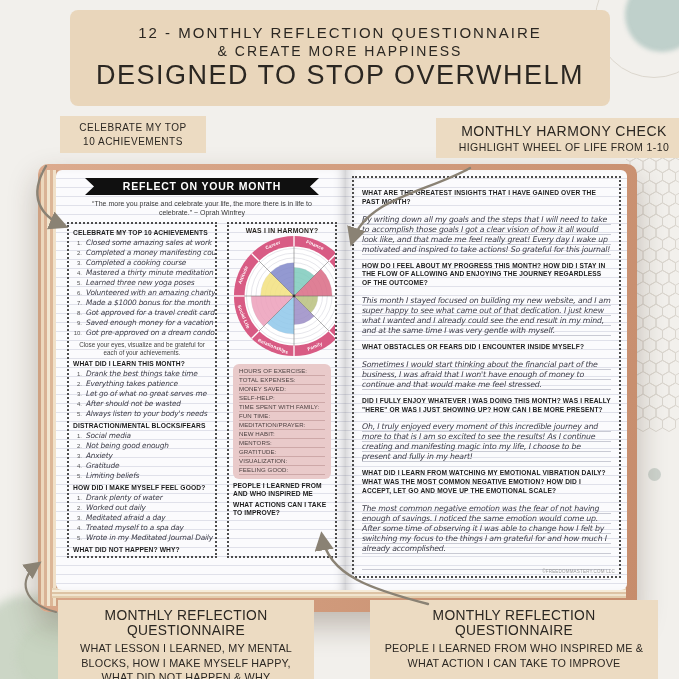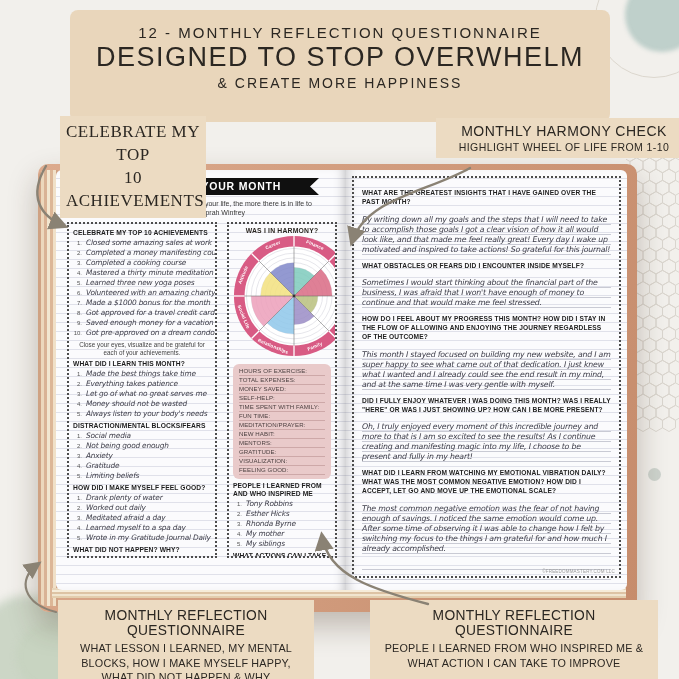--- a/index.html
+++ b/index.html
@@ -7,29 +7,29 @@
          font-family:"Liberation Sans",sans-serif;color:#2b2722;}
   
   .deco{position:absolute;border-radius:50%;pointer-events:none;}
   .deco-teal{right:-20px;top:-22px;width:74px;height:74px;background:rgba(140,176,170,.5);filter:blur(2px);}
   .deco-ring{right:-34px;top:-40px;width:116px;height:116px;border:1px solid #dcd7ce;background:transparent;}
   .deco-green1{left:-24px;bottom:-20px;width:104px;height:104px;background:rgba(158,182,152,.45);filter:blur(5px);}
   .deco-green2{left:16px;bottom:-10px;width:66px;height:66px;background:rgba(196,210,188,.5);filter:blur(3px);}
   .deco-dot{left:648px;top:468px;width:13px;height:13px;background:rgba(150,168,160,.4);}
   #honeycomb{position:absolute;left:626px;top:150px;opacity:.8;}
   
-  .header-band{position:absolute;left:70px;top:10px;width:540px;height:112px;background:#e9d6bb;border-radius:8px;}
+  .header-band{position:absolute;left:70px;top:10px;width:540px;height:96px;background:#e9d6bb;border-radius:8px;}
   .header-band .hl{display:block;text-align:center;}
   .hl1{margin-top:14px;font-size:15px;letter-spacing:2px;}
   .hl2{font-size:27px;letter-spacing:1.5px;margin-top:1px;}
   .hl3{font-size:14px;letter-spacing:2px;margin-top:2px;}
   
   .callout{position:absolute;background:#ecdbc2;text-align:center;z-index:4;padding:5px 6px;}
   .co-tl{left:60px;top:116px;width:134px;}
-  .co-tl .t{font-size:17px;letter-spacing:.5px;line-height:1.35;font-family:Liberation Serif, serif;}
+  .co-tl .t{font-size:10px;letter-spacing:.5px;line-height:1.35;}
   .co-tr{left:436px;top:118px;width:244px;}
   .co-tr .t{font-size:14px;letter-spacing:.5px;}
   .co-tr .s{font-size:10.5px;letter-spacing:.4px;margin-top:2px;}
   .co-bl{left:58px;top:600px;width:244px;}
   .co-br{left:370px;top:600px;width:276px;}
   .co-b .t{font-size:13.8px;letter-spacing:.3px;margin-top:3px;}
   .co-b .s{font-size:10.8px;letter-spacing:.2px;line-height:1.35;margin:3px 0 4px;}
   
   .cover{position:absolute;left:38px;top:164px;width:599px;height:448px;border-radius:10px;
          background:linear-gradient(105deg,#dcab8e,#c68c6c);box-shadow:0 14px 30px rgba(60,40,20,.28);}
@@ -182,22 +182,22 @@
       <polygon points="43.0,259.0 43.0,266.5 36.5,270.3 30.0,266.5 30.0,259.0 36.5,255.3" fill="none" stroke="#d4cfc7" stroke-width="1"></polygon>
       <polygon points="56.0,259.0 56.0,266.5 49.5,270.3 43.0,266.5 43.0,259.0 49.5,255.3" fill="none" stroke="#d4cfc7" stroke-width="1"></polygon>
       <polygon points="10.5,270.3 10.5,277.8 4.0,281.5 -2.5,277.8 -2.5,270.3 4.0,266.5" fill="none" stroke="#d4cfc7" stroke-width="1"></polygon>
       <polygon points="23.5,270.3 23.5,277.8 17.0,281.5 10.5,277.8 10.5,270.3 17.0,266.5" fill="none" stroke="#d4cfc7" stroke-width="1"></polygon>
       <polygon points="36.5,270.3 36.5,277.8 30.0,281.5 23.5,277.8 23.5,270.3 30.0,266.5" fill="none" stroke="#d4cfc7" stroke-width="1"></polygon>
       <polygon points="49.5,270.3 49.5,277.8 43.0,281.5 36.5,277.8 36.5,270.3 43.0,266.5" fill="none" stroke="#d4cfc7" stroke-width="1"></polygon>
     </svg>
 
   <div class="header-band">
     <span class="hl hl1">12 - MONTHLY REFLECTION QUESTIONNAIRE</span>
+    <span class="hl hl3">&amp; CREATE MORE HAPPINESS</span>
     <span class="hl hl2">DESIGNED TO STOP OVERWHELM</span>
-    <span class="hl hl3">&amp; CREATE MORE HAPPINESS</span>
   </div>
 
   <div class="callout co-tl">
     <div class="t">CELEBRATE MY TOP</div>
     <div class="t">10 ACHIEVEMENTS</div>
   </div>
   <div class="callout co-tr">
     <div class="t">MONTHLY HARMONY CHECK</div>
     <div class="s">HIGHLIGHT WHEEL OF LIFE FROM 1-10</div>
   </div>
@@ -252,30 +252,30 @@
               </li>
               <li>
                 <span class="hand">Got pre-approved on a dream condo</span>
               </li>
             </ol>
           <div class="footnote">Close your eyes, visualize and be grateful for each of your achievements.</div>
           <div class="sec-h">WHAT DID I LEARN THIS MONTH?</div>
           <ol class="hand-list">
 
           <li>
-                <span class="hand">Made the best things take time</span>
+                <span class="hand">Drank the best things take time</span>
               </li>
               <li>
                 <span class="hand">Everything takes patience</span>
               </li>
               <li>
                 <span class="hand">Let go of what no great serves me</span>
               </li>
               <li>
-                <span class="hand">Money should not be wasted</span>
+                <span class="hand">After should not be wasted</span>
               </li>
               <li>
                 <span class="hand">Always listen to your body's needs</span>
               </li>
             </ol>
           <div class="sec-h">DISTRACTION/MENTAL BLOCKS/FEARS</div>
           <ol class="hand-list">
 
           <li>
                 <span class="hand">Social media</span>
@@ -299,24 +299,24 @@
           <li>
                 <span class="hand">Drank plenty of water</span>
               </li>
               <li>
                 <span class="hand">Worked out daily</span>
               </li>
               <li>
                 <span class="hand">Meditated afraid a day</span>
               </li>
               <li>
-                <span class="hand">Learned myself to a spa day</span>
-              </li>
-              <li>
-                <span class="hand">Wrote in my Gratitude Journal Daily</span>
+                <span class="hand">Treated myself to a spa day</span>
+              </li>
+              <li>
+                <span class="hand">Wrote in my Meditated Journal Daily</span>
               </li>
             </ol>
           <div class="sec-h">WHAT DID NOT HAPPEN? WHY?</div>
           <ol class="hand-list">
 
           <li>
                 <span class="hand"></span>
               </li>
             </ol>
         </div>
@@ -382,62 +382,44 @@
                 <li><span>FUN TIME:</span></li>
                 <li><span>MEDITATION/PRAYER:</span></li>
                 <li><span>NEW HABIT:</span></li>
                 <li><span>MENTORS:</span></li>
                 <li><span>GRATITUDE:</span></li>
                 <li><span>VISUALIZATION:</span></li>
                 <li><span>FEELING GOOD:</span></li>
               </ul>
           </div>
           <div class="sec-h">PEOPLE I LEARNED FROM AND WHO INSPIRED ME</div>
-          <ol class="hand-list">
-
-          <li>
-                <span class="hand">Tony Robbins</span>
-              </li>
-              <li>
-                <span class="hand">Esther Hicks</span>
-              </li>
-              <li>
-                <span class="hand">Rhonda Byrne</span>
-              </li>
-              <li>
-                <span class="hand">My mother</span>
-              </li>
-              <li>
-                <span class="hand">My siblings</span>
-              </li>
-            </ol>
           <div class="sec-h">WHAT ACTIONS CAN I TAKE TO IMPROVE?</div>
 
         </div>
       </div>
     </div>
   </div>
 
   <div class="page page-right">
     <div class="rp-inner">
       <div>
 
           <div class="qa">
             <div class="q">WHAT ARE THE GREATEST INSIGHTS THAT I HAVE GAINED OVER THE PAST MONTH?</div>
             <div class="a hand">By writing down all my goals and the steps that I will need to take to accomplish those goals I got a clear vision of how it all would look like, and that made me feel really great! Every day I wake up motivated and inspired to take actions! So grateful for this journal!</div>
           </div>
 
           <div class="qa">
+            <div class="q">HOW DO I FEEL ABOUT MY PROGRESS THIS MONTH? HOW DID I STAY IN THE FLOW OF ALLOWING AND ENJOYING THE JOURNEY REGARDLESS OF THE OUTCOME?</div>
+            <div class="a hand">This month I stayed focused on building my new website, and I am super happy to see what came out of that dedication. I just knew what I wanted and I already could see the end result in my mind, and at the same time I was very gentle with myself.</div>
+          </div>
+
+          <div class="qa">
             <div class="q">WHAT OBSTACLES OR FEARS DID I ENCOUNTER INSIDE MYSELF?</div>
             <div class="a hand">Sometimes I would start thinking about the financial part of the business, I was afraid that I won't have enough of money to continue and that would make me feel stressed.</div>
-          </div>
-
-          <div class="qa">
-            <div class="q">HOW DO I FEEL ABOUT MY PROGRESS THIS MONTH? HOW DID I STAY IN THE FLOW OF ALLOWING AND ENJOYING THE JOURNEY REGARDLESS OF THE OUTCOME?</div>
-            <div class="a hand">This month I stayed focused on building my new website, and I am super happy to see what came out of that dedication. I just knew what I wanted and I already could see the end result in my mind, and at the same time I was very gentle with myself.</div>
           </div>
 
           <div class="qa">
             <div class="q">DID I FULLY ENJOY WHATEVER I WAS DOING THIS MONTH? WAS I REALLY "HERE" OR WAS I JUST SHOWING UP? HOW CAN I BE MORE PRESENT?</div>
             <div class="a hand">Oh, I truly enjoyed every moment of this incredible journey and more to that is I am so excited to see the results! As I continue creating and manifesting magic into my life, I choose to be present and fully in my heart!</div>
           </div>
 
           <div class="qa">
             <div class="q">WHAT DID I LEARN FROM WATCHING MY EMOTIONAL VIBRATION DAILY? WHAT WAS THE MOST COMMON NEGATIVE EMOTION? HOW DID I ACCEPT, LET GO AND MOVE UP THE EMOTIONAL SCALE?</div>
             <div class="a hand">The most common negative emotion was the fear of not having enough of savings. I noticed the same emotion would come up. After some time of observing it I was able to change how I felt by switching my focus to the things I am grateful for and how much I already accomplished.</div>

